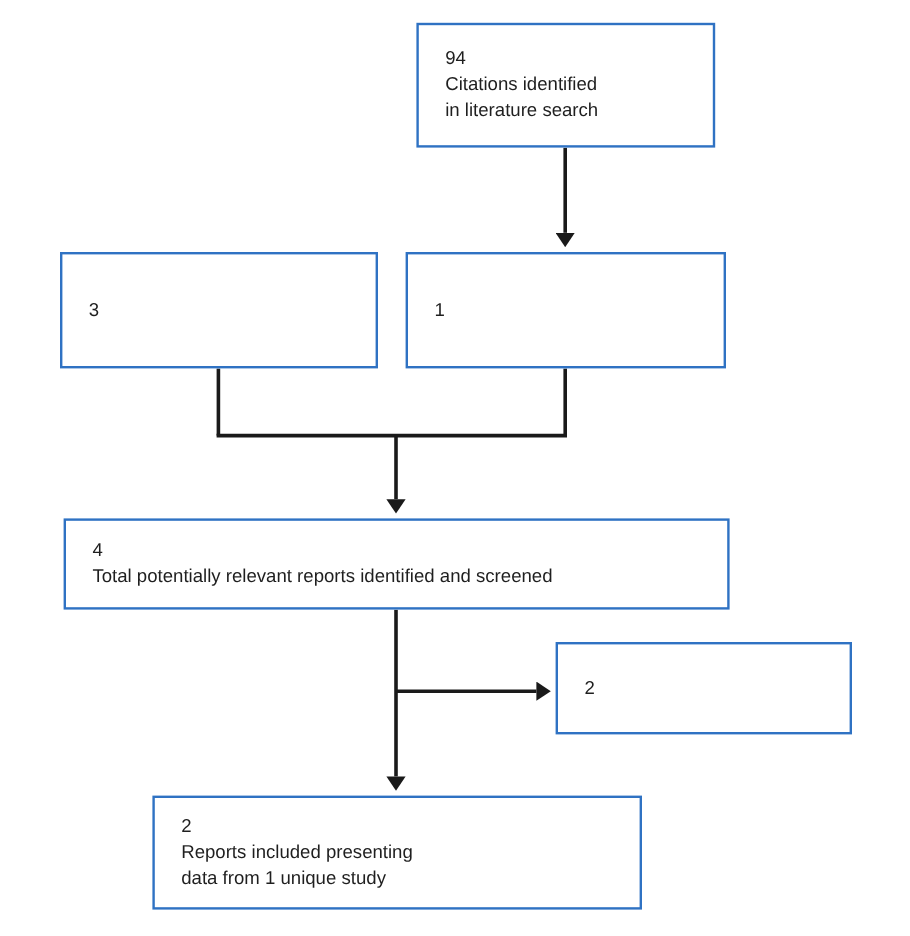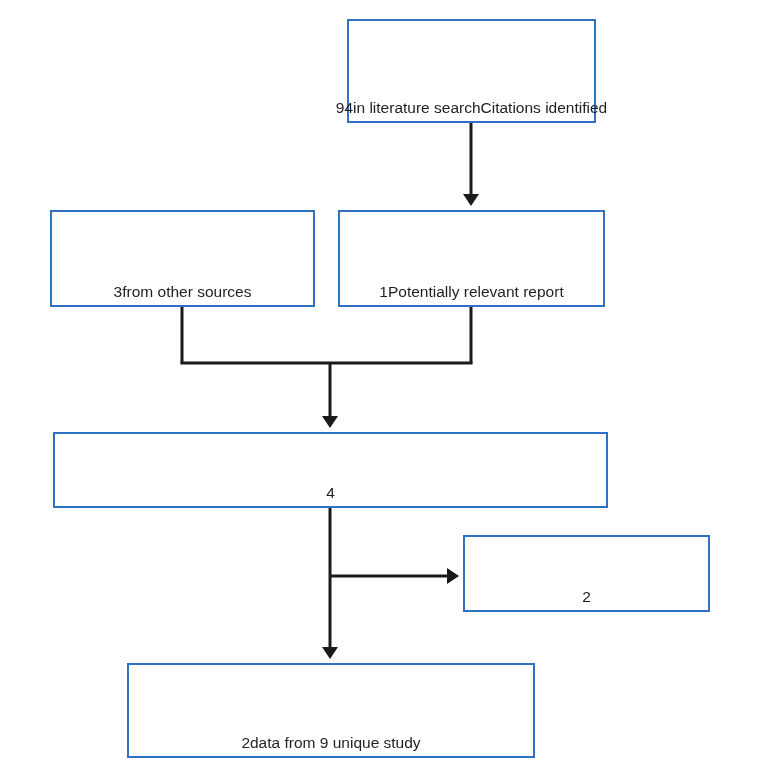--- a/index.html
+++ b/index.html
@@ -22,27 +22,28 @@
     width: 758px;
     height: 780px;
     pointer-events: none;
   }
   .box {
     position: absolute;
     box-sizing: border-box;
     border: 2px solid #2f72c3;
     background: #ffffff;
     display: flex;
+    flex-direction: column;
     justify-content: center;
-    align-items: flex-end;
+    align-items: flex-start;
     text-align: center;
     font-size: 15.5px;
     line-height: 22px;
     color: #1f1f1f;
-    padding: 2px 6px;
+    padding: 2px 22px;
   }
   .box-line {
     white-space: nowrap;
   }
   
   .box-citations   { left: 347px; top: 19px;  width: 249px; height: 104px; }
   .box-other       { left: 50px;  top: 210px; width: 265px; height: 97px;  }
   .box-screened    { left: 338px; top: 210px; width: 267px; height: 97px;  }
   .box-total       { left: 53px;  top: 432px; width: 555px; height: 76px;  }
   .box-excluded    { left: 463px; top: 535px; width: 247px; height: 77px;  }
@@ -67,40 +68,40 @@
     <path d="M180.5,363 L472.5,363" fill="none" stroke="#1a1a1a" stroke-width="3"></path>
     <path d="M330,363 L330,416" fill="none" stroke="#1a1a1a" stroke-width="3" marker-end="url(#arrowhead)"></path>
 
     <path d="M330,508 L330,647" fill="none" stroke="#1a1a1a" stroke-width="3" marker-end="url(#arrowhead)"></path>
 
     <path d="M330,576 L447,576" fill="none" stroke="#1a1a1a" stroke-width="3" marker-end="url(#arrowhead)"></path>
   </svg>
 
   <div class="box box-citations">
     <div class="box-line">94</div>
+    <div class="box-line">Citations identified</div>
     <div class="box-line">in literature search</div>
-    <div class="box-line">Citations identified</div>
   </div>
 
   <div class="box box-other">
     <div class="box-line">3</div>
-    <div class="box-line">from other sources</div>
   </div>
 
   <div class="box box-screened">
     <div class="box-line">1</div>
-    <div class="box-line">Potentially relevant report</div>
   </div>
 
   <div class="box box-total">
     <div class="box-line">4</div>
+    <div class="box-line">Total potentially relevant reports identified and screened</div>
   </div>
 
   <div class="box box-excluded">
     <div class="box-line">2</div>
   </div>
 
   <div class="box box-included">
     <div class="box-line">2</div>
-    <div class="box-line">data from 9 unique study</div>
+    <div class="box-line">Reports included presenting</div>
+    <div class="box-line">data from 1 unique study</div>
   </div>
 
 </div>
 
 </body></html>

